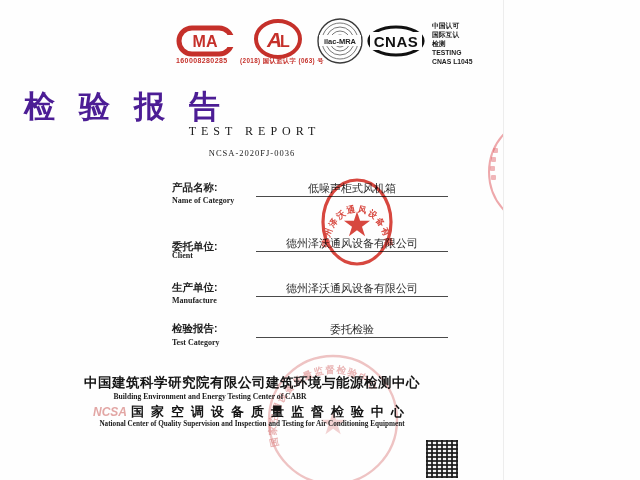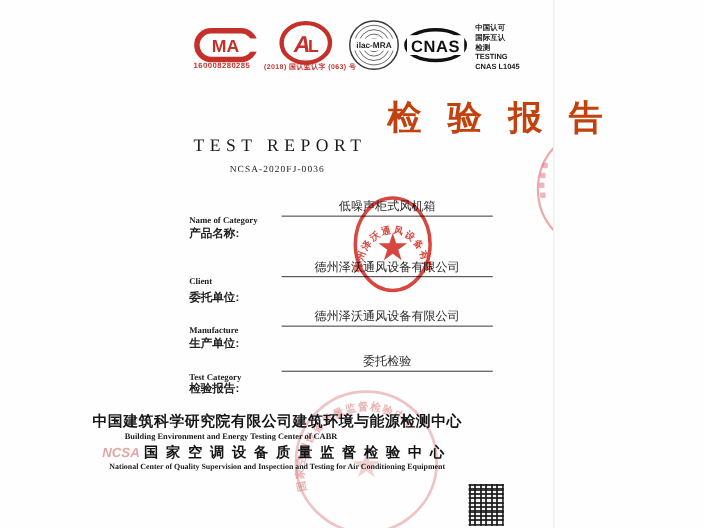--- a/index.html
+++ b/index.html
@@ -10,30 +10,30 @@
 
   
   .scan-edge { position:absolute; top:0; left:503px; width:1px; height:480px; background:#ededed; }
 
   
   .logo-caption { position:absolute; color:#c5302a; font-size:7px; font-weight:bold; letter-spacing:.4px; white-space:nowrap; }
   .accred { position:absolute; left:432px; top:21px; font-size:6.8px; font-weight:bold; line-height:9px; color:#1c1c1c; }
   .accred div { white-space:nowrap; }
 
   
-  .title-cn { position:absolute; top:86px; left:0; width:572px; text-align:right;
+  .title-cn { position:absolute; top:86px; left:0; width:572px; text-align:left;
               font-family:"Liberation Serif", serif; font-weight:bold; font-size:31px;
-              letter-spacing:24px; padding-left:24px; color:#c2410c; }
+              letter-spacing:24px; padding-left:24px; color:#4c1d95; }
   .title-en { position:absolute; top:124px; left:0; width:504px; text-align:center;
-              font-family:"Liberation Serif", serif; font-size:16px; letter-spacing:5px; padding-left:5px; color:#1a1a1a; }
+              font-family:"Liberation Serif", serif; font-size:12px; letter-spacing:5px; padding-left:5px; color:#1a1a1a; }
   .report-no { position:absolute; top:148px; left:0; width:504px; text-align:center;
                font-family:"Liberation Serif", serif; font-size:8.5px; letter-spacing:1px; color:#222; }
 
   
-  .f-label { position:absolute; left:172px; font-size:10.5px; font-weight:600; color:#222; white-space:nowrap;margin-top:24px; }
+  .f-label { position:absolute; left:172px; font-size:10.5px; font-weight:600; color:#222; white-space:nowrap; }
   .f-label-en { position:absolute; left:172px; font-family:"Liberation Serif", serif; font-size:8px; font-weight:600; color:#222; white-space:nowrap; }
   .f-value { position:absolute; left:256px; width:192px; height:17px; border-bottom:1px solid #4a4a4a;
              text-align:center; font-size:11px; color:#2b2b2b; line-height:17px; white-space:nowrap; }
 
   
   .stamp { mix-blend-mode:multiply; pointer-events:none; }
   .edge-stamp-clip { position:absolute; left:469px; top:112px; width:34px; height:135px; overflow:hidden; pointer-events:none; }
   .edge-stamp-circle { position:absolute; left:19px; top:3px; width:114px; height:114px;
                        border:2px solid rgba(224,96,102,.55); border-radius:50%; }
   .edge-glyph { position:absolute; width:5px; height:5px; background:rgba(224,96,102,.45); border-radius:1px; }

